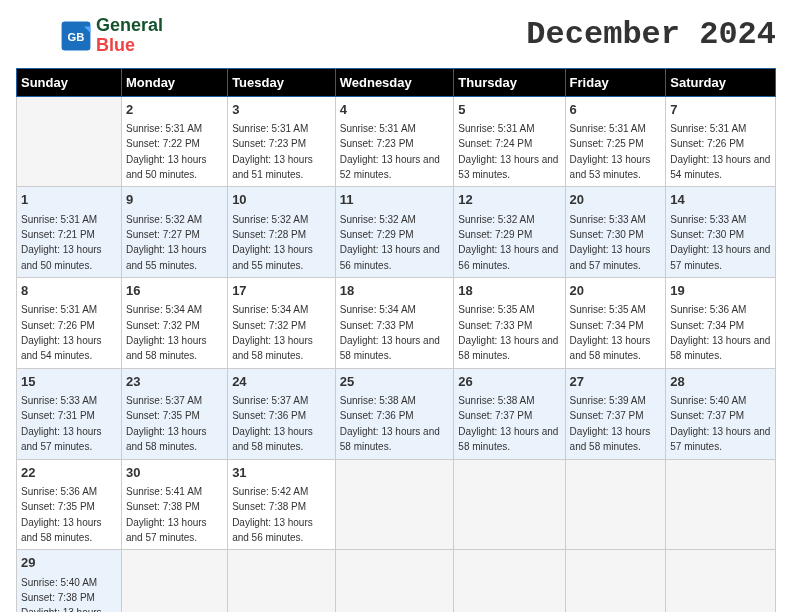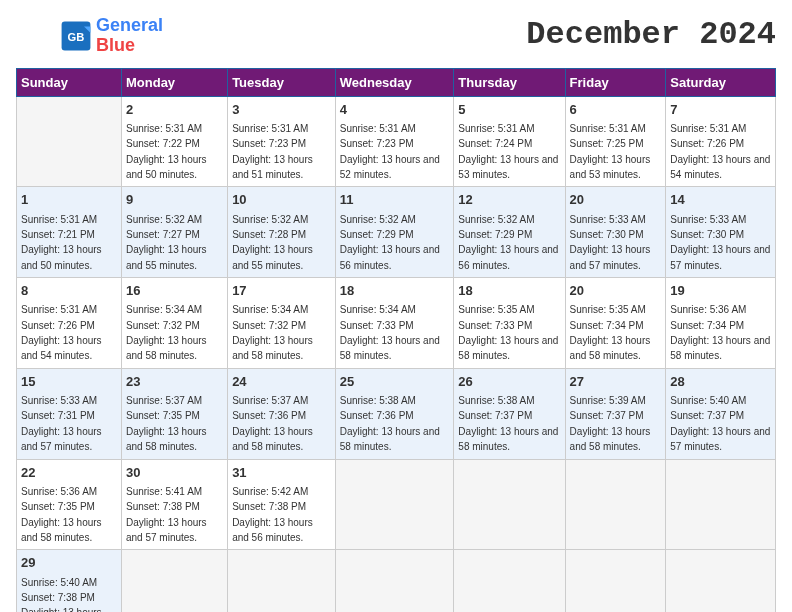--- a/index.html
+++ b/index.html
@@ -21,21 +21,21 @@
       display: flex;
       align-items: center;
       gap: 4px;
     }
     .logo-text {
       font-size: 18px;
       font-weight: bold;
       color: #333;
       line-height: 1.1;
     }
-    .logo-text span { color: #3b82f6; }
+    .logo-text span { color: #14532d; }
     .logo-icon {
       width: 32px;
       height: 32px;
     }
     .title-section {
       text-align: right;
       font-family: Liberation Mono, monospace;
     }
     .main-title {
       font-size: 32px;
@@ -45,21 +45,21 @@
     .subtitle {
       font-size: 14px;
       color: #555;
     }
     table {
       width: 100%;
       border-collapse: collapse;
       font-size: 11px;
     }
     thead tr {
-      background: #701a75;
+      background: #000000;
       color: #fff;
     }
     thead th {
       padding: 6px 4px;
       text-align: left;
       font-size: 13px;
       font-weight: bold;
       border: 1px solid #2060a0;
     }
     tbody tr {

